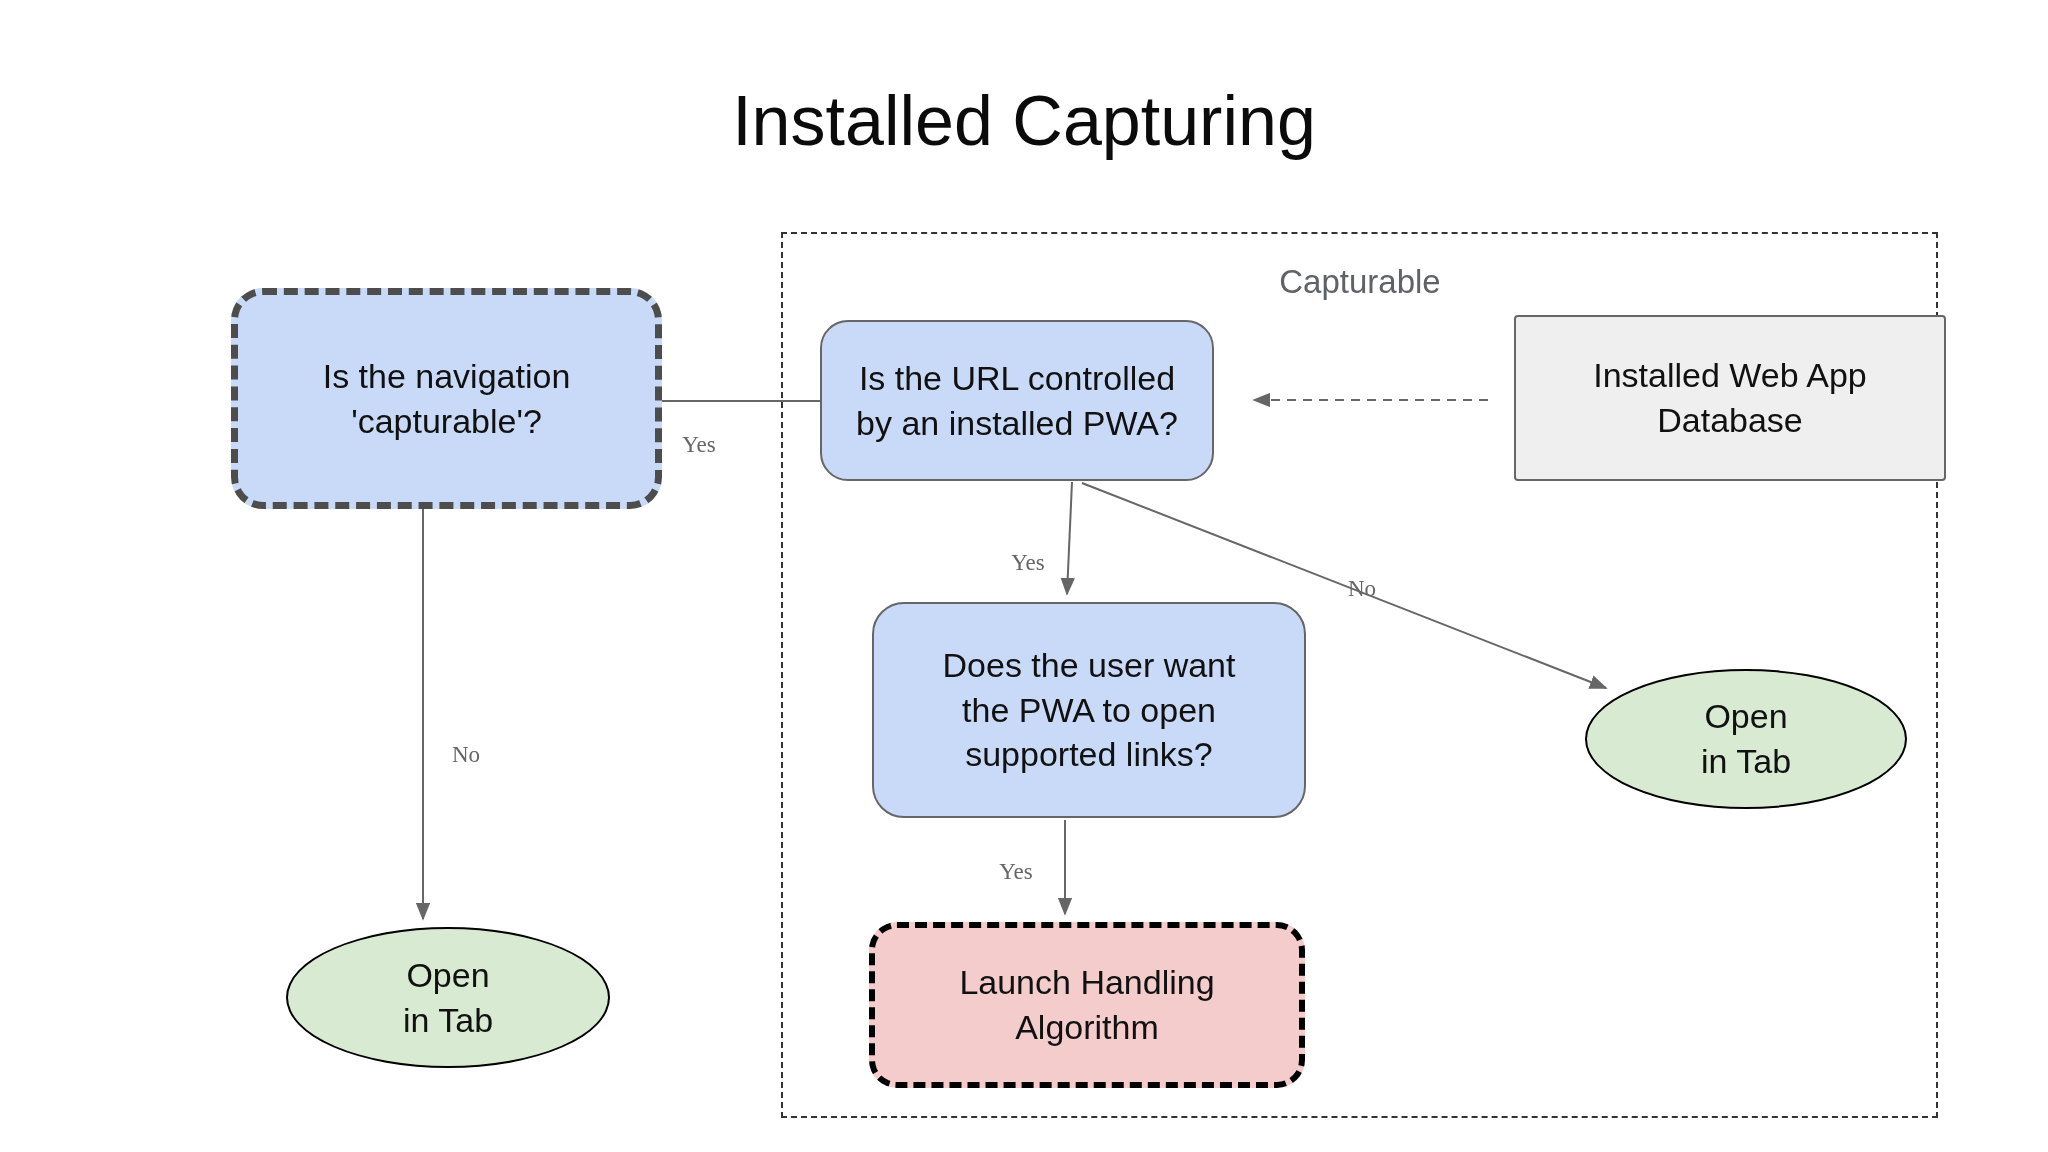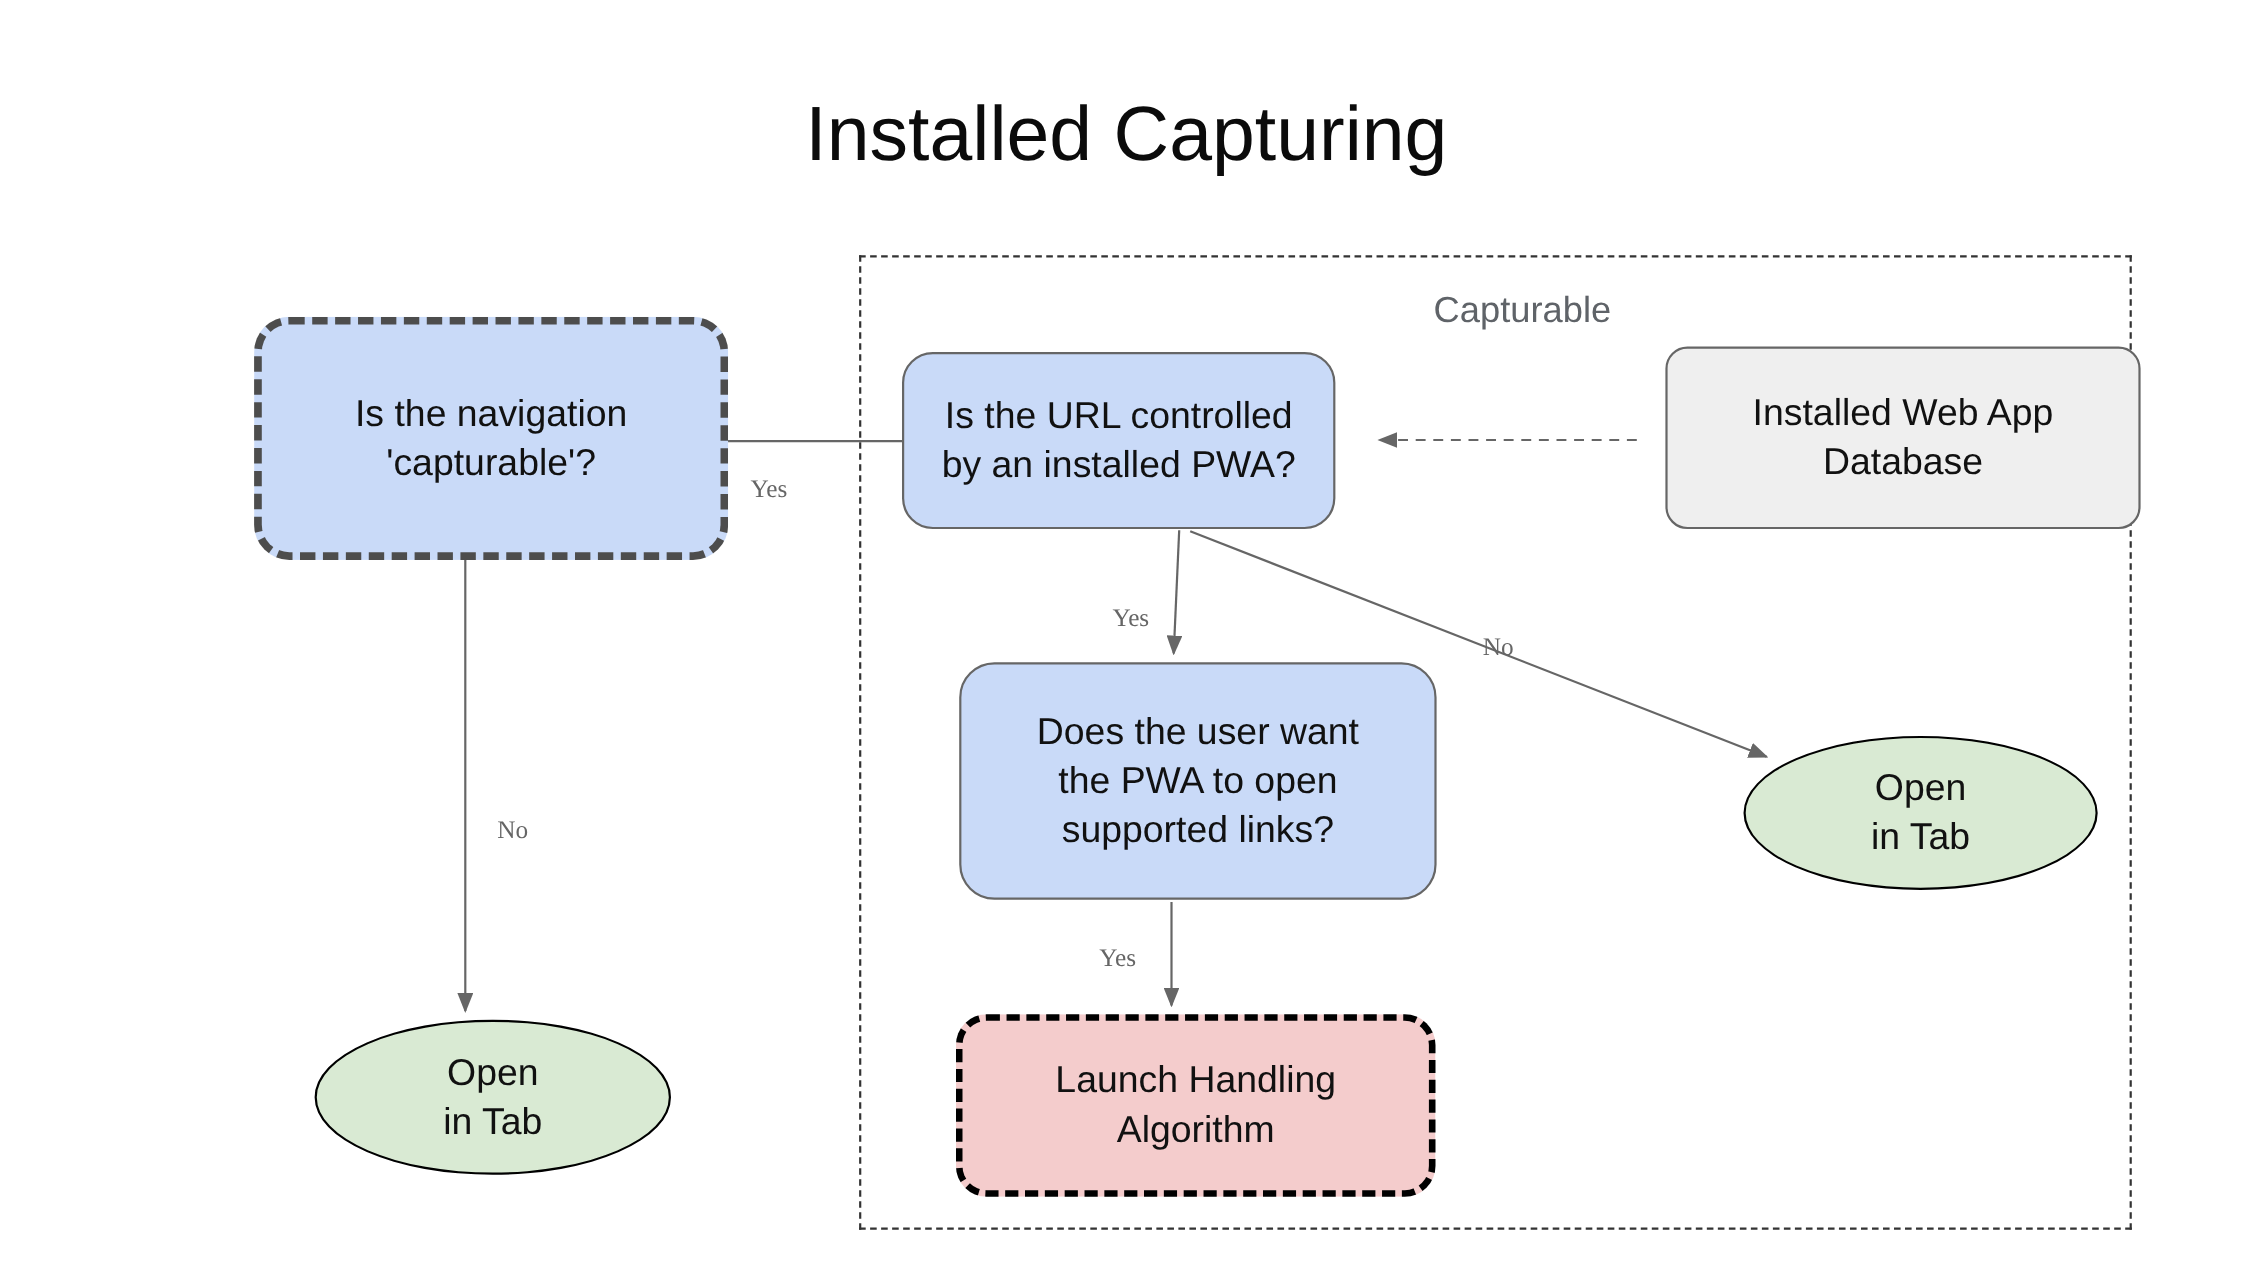--- a/index.html
+++ b/index.html
@@ -32,21 +32,21 @@
     top: 232px;
     width: 1157px;
     height: 886px;
     border: 2px dashed #333333;
     z-index: 1;
     background: transparent;
   }
 
   .group-label {
     position: absolute;
-    left: 1184px;
+    left: 1160px;
     top: 262px;
     width: 400px;
     text-align: center;
     font-size: 33px;
     line-height: 1.2;
     color: var(--group-label-gray, #5f6368);
     z-index: 3;
   }
 
   svg.arrows {
@@ -90,21 +90,21 @@
     border-radius: 32px;
   }
   .node.q-url {
     left: 796px; top: 320px; width: 394px; height: 161px;
     border: 2px solid var(--border-gray, #666666);
     border-radius: 28px;
   }
   .node.db {
     left: 1490px; top: 315px; width: 432px; height: 166px;
     border: 2px solid var(--border-gray, #666666);
-    border-radius: 20px;
+    border-radius: 4px;
   }
   .node.q-links {
     left: 848px; top: 602px; width: 434px; height: 216px;
     border: 2px solid var(--border-gray, #666666);
     border-radius: 32px;
   }
   .node.launch {
     left: 845px; top: 922px; width: 436px; height: 166px;
     border: 6px dashed var(--border-black, #000000);
     border-radius: 28px;

